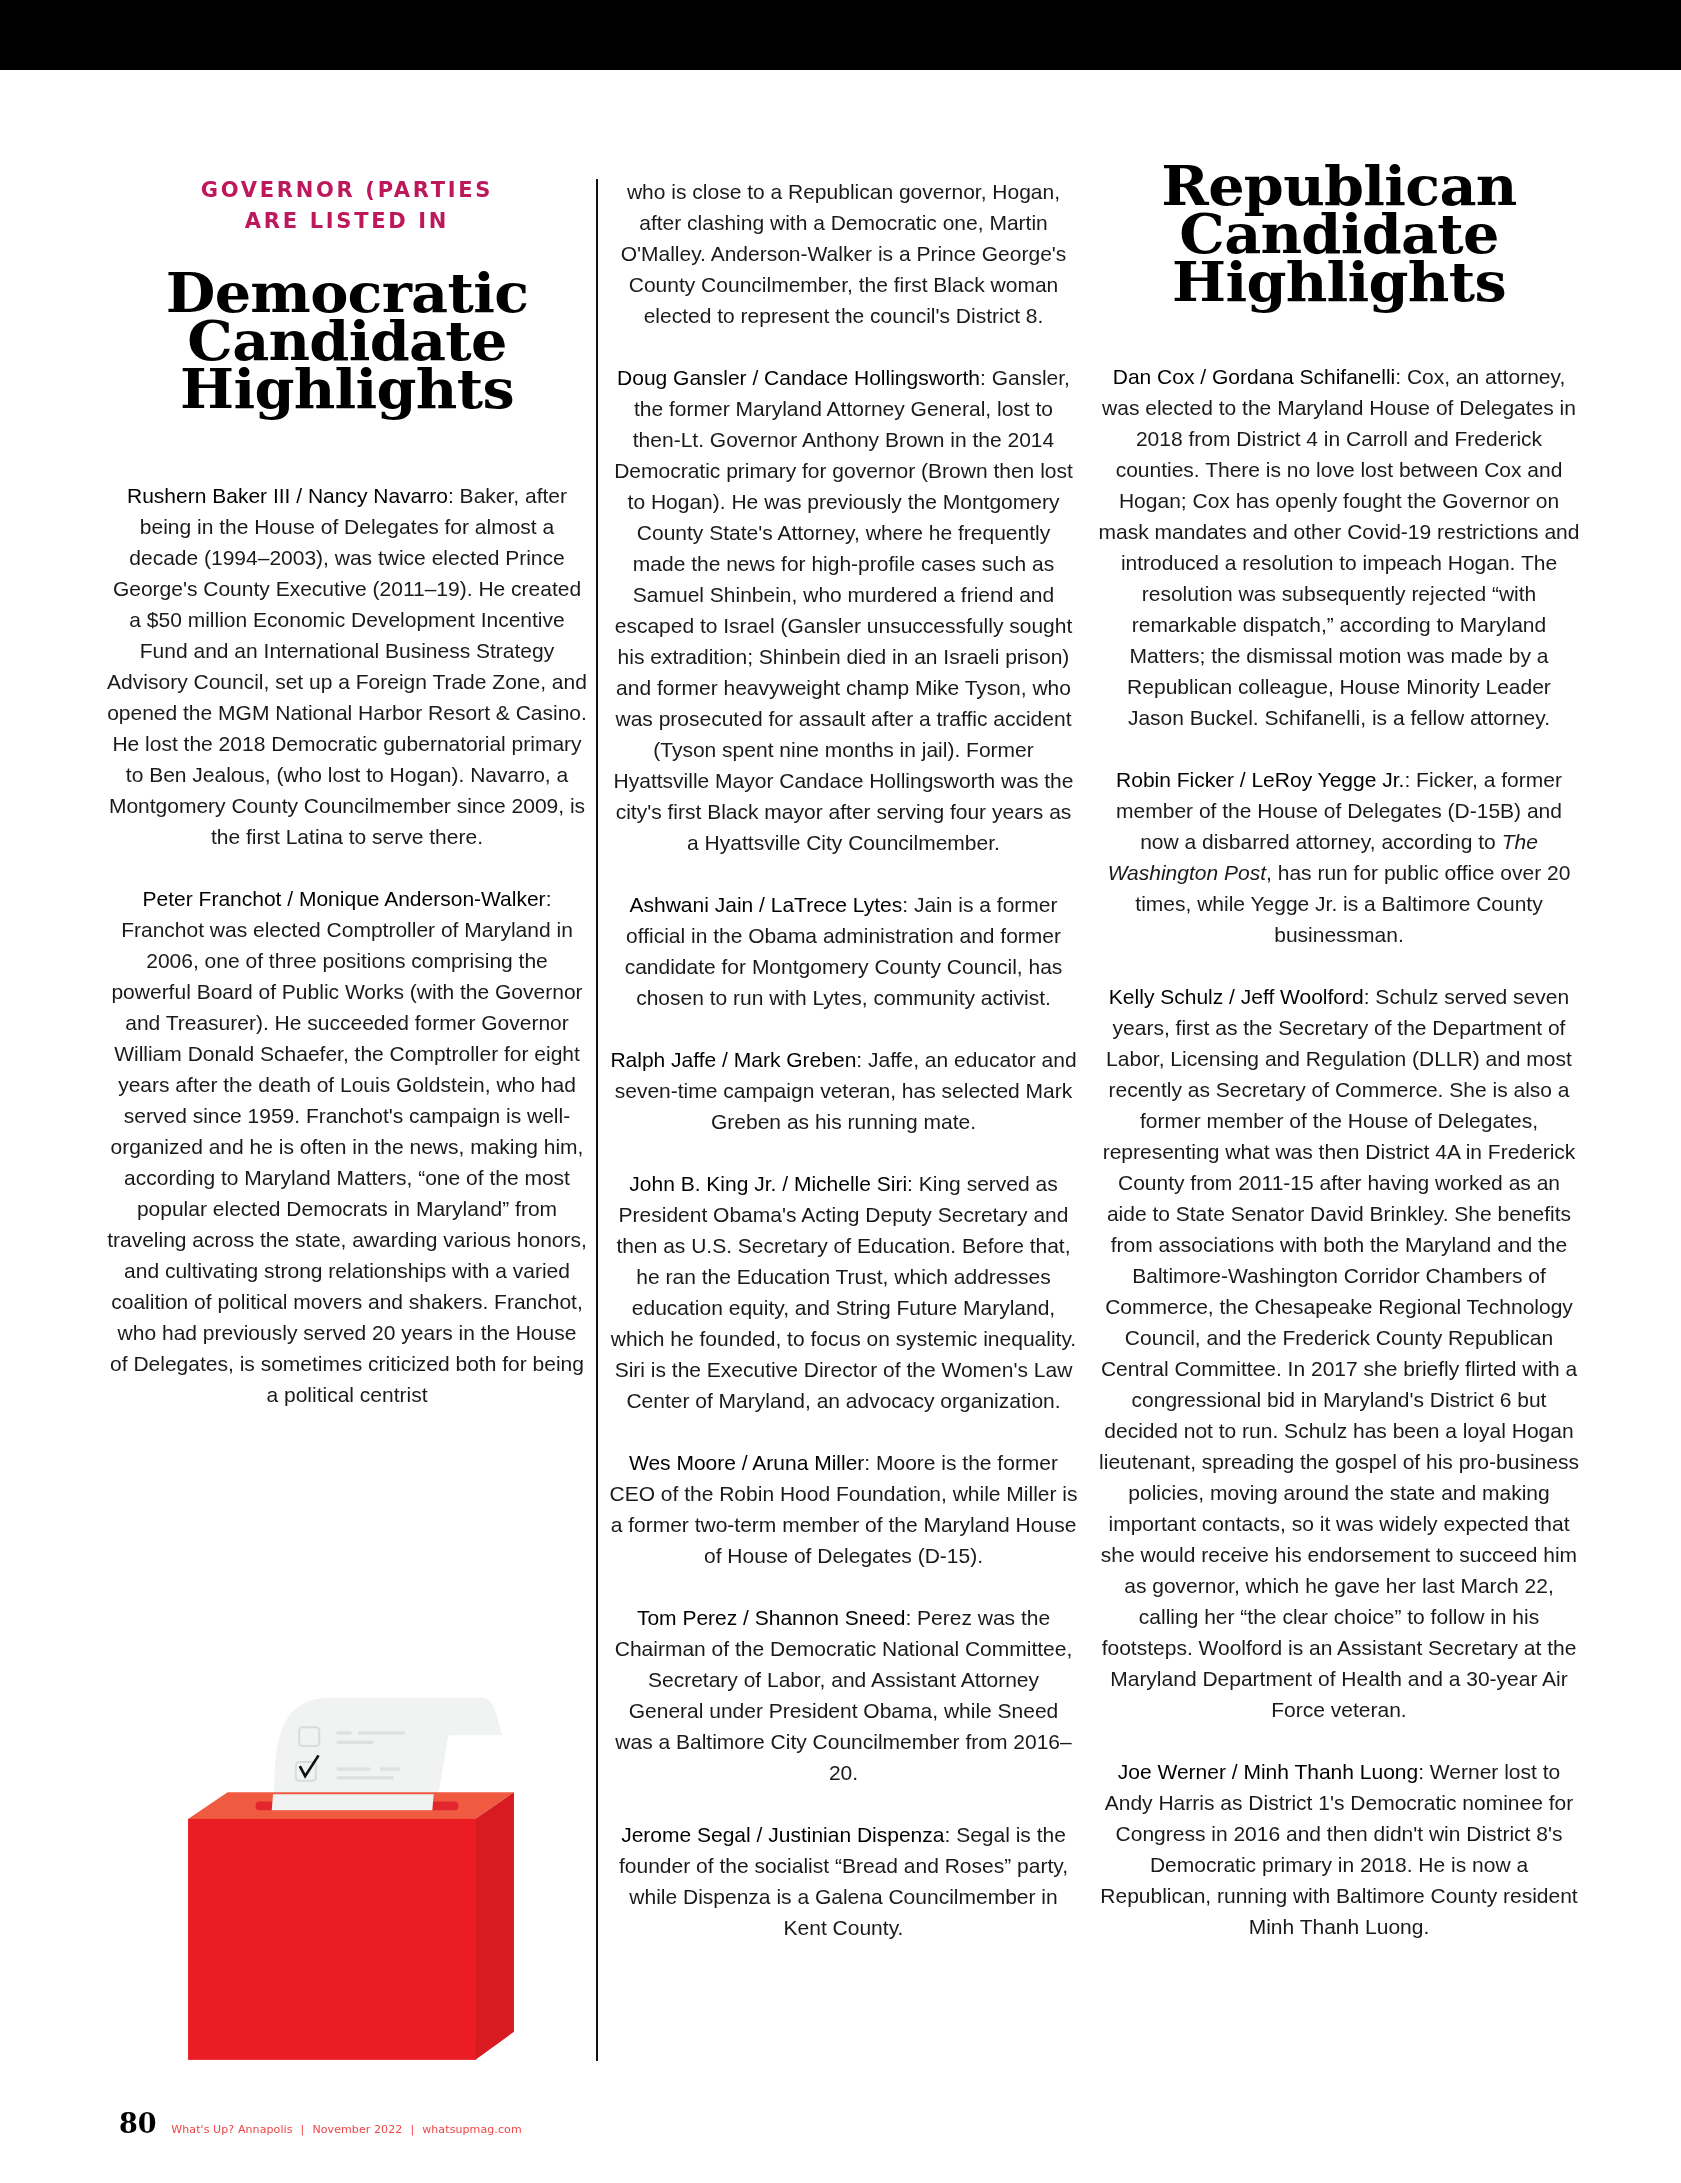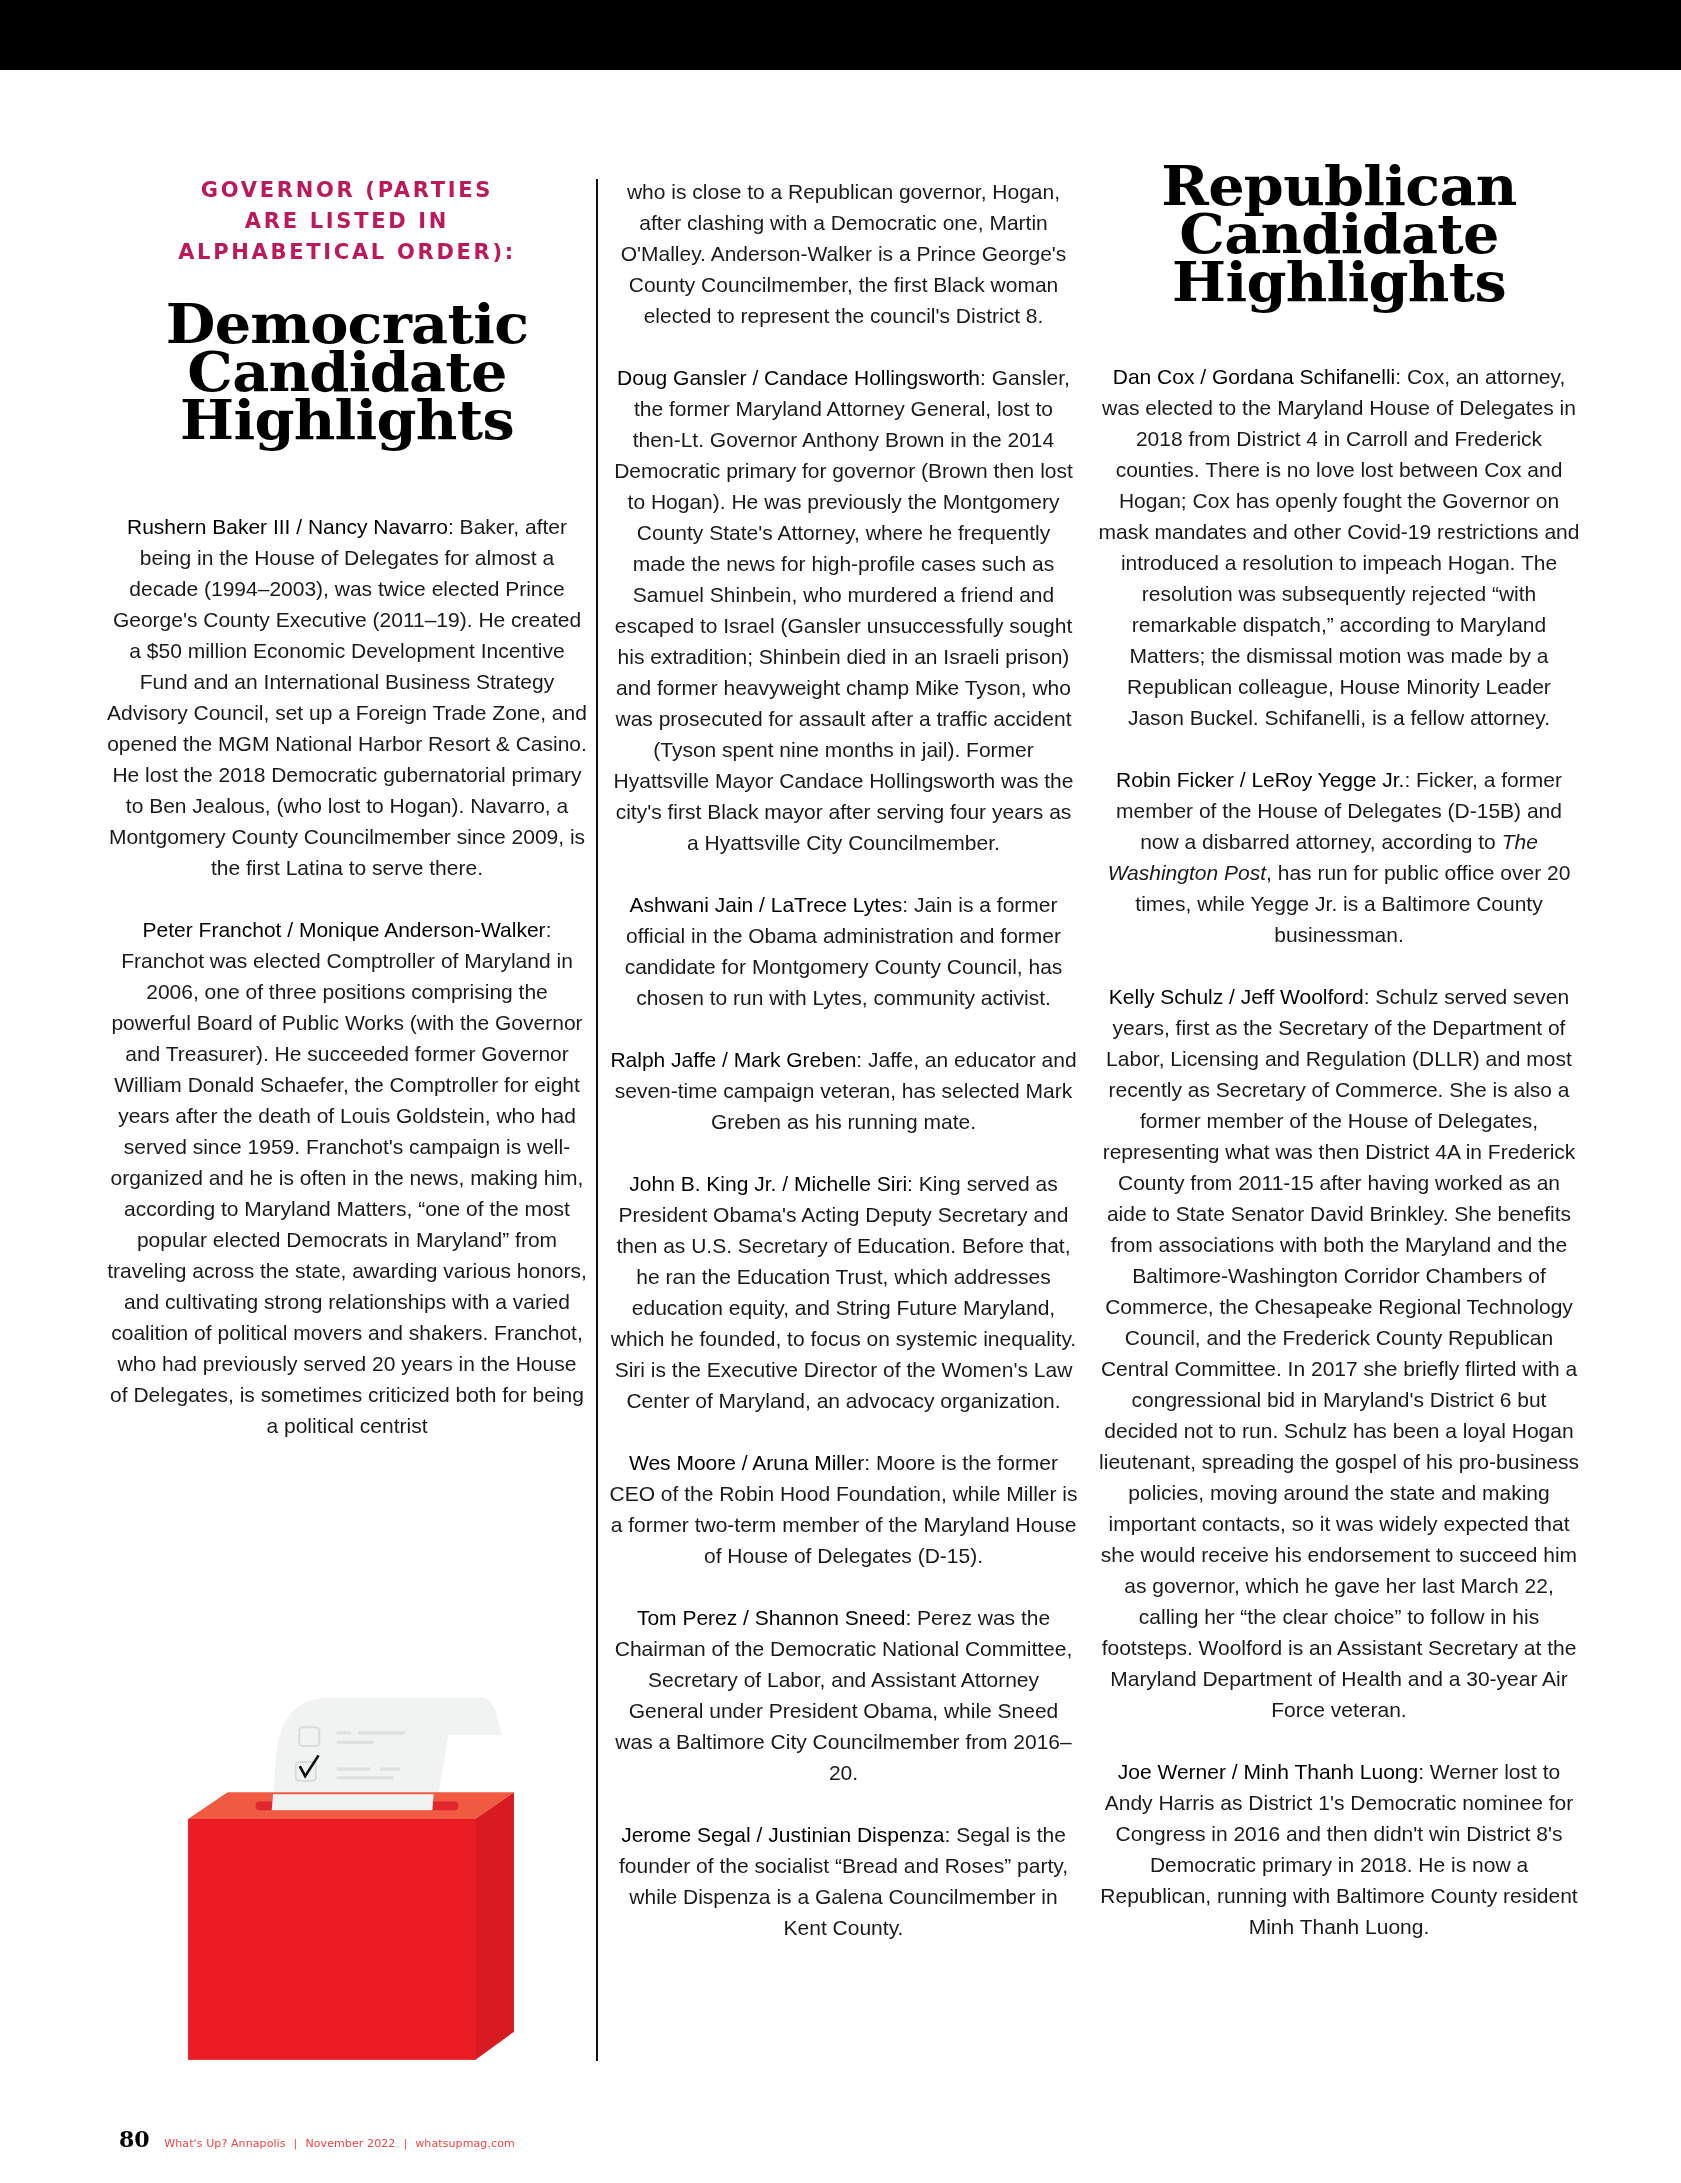--- a/index.html
+++ b/index.html
@@ -16,34 +16,33 @@
               font-size: 54px; line-height: 48px; margin: 0; color: #000;
               letter-spacing: -0.7px; transform: scaleX(1.06); }
   .col-left .headline { margin-bottom: 67px; }
   .col-right .headline { margin-bottom: 55px; margin-top: 0; }
   .entry { font-size: 21px; line-height: 31px; margin: 0 0 31px 0; }
   .entry b { font-weight: normal; color: #000; }
   .entry i { font-style: italic; }
   .divider { position: absolute; left: 596px; top: 179px; width: 2px; height: 1882px; background: #111; }
   .ballot { position: absolute; left: 174px; top: 1687px; width: 348px; height: 375px; }
   .footer { position: absolute; left: 119px; top: 2108px; height: 40px; display: flex; align-items: baseline; }
-  .folio { font-family: "DejaVu Serif", serif; font-weight: 900; font-size: 22px; color: #000; margin-right: 14.7px; margin-top: 18px; }
+  .folio { font-family: "DejaVu Serif", serif; font-weight: 900; font-size: 27px; color: #000; margin-right: 14.7px; }
   .footer-text { font-family: "DejaVu Sans", sans-serif; font-size: 11px; color: #ef4444; letter-spacing: 0.1px; }
   .sep { margin: 0 8px; }
 </style>
 </head>
 <body>
 
 <div class="topbar"></div>
 
 <div class="col col-left">
   <div class="kicker">
     <div>GOVERNOR (PARTIES</div>
     <div>ARE LISTED IN</div>
-    <div>ALPHABETICAL ORDER):</div>
   </div>
   <h1 class="headline">
     <div>Democratic</div>
     <div>Candidate</div>
     <div>Highlights</div>
   </h1>
   <p class="entry"><b>Rushern Baker III / Nancy Navarro</b><span>: Baker, after being in the House of Delegates for almost a decade (1994–2003), was twice elected Prince George's County Executive (2011–19). He created a $50 million Economic Development Incentive Fund and an International Business Strategy Advisory Council, set up a Foreign Trade Zone, and opened the MGM National Harbor Resort &amp; Casino. He lost the 2018 Democratic gubernatorial primary to Ben Jealous, (who lost to Hogan). Navarro, a Montgomery County Councilmember since 2009, is the first Latina to serve there.</span></p>
   <p class="entry"><b>Peter Franchot / Monique Anderson-Walker</b><span>: Franchot was elected Comptroller of Maryland in 2006, one of three positions comprising the powerful Board of Public Works (with the Governor and Treasurer). He succeeded former Governor William Donald Schaefer, the Comptroller for eight years after the death of Louis Goldstein, who had served since 1959. Franchot's campaign is well-organized and he is often in the news, making him, according to Maryland Matters, “one of the most popular elected Democrats in Maryland” from traveling across the state, awarding various honors, and cultivating strong relationships with a varied coalition of political movers and shakers. Franchot, who had previously served 20 years in the House of Delegates, is sometimes criticized both for being a political centrist</span></p>
 </div>
 

